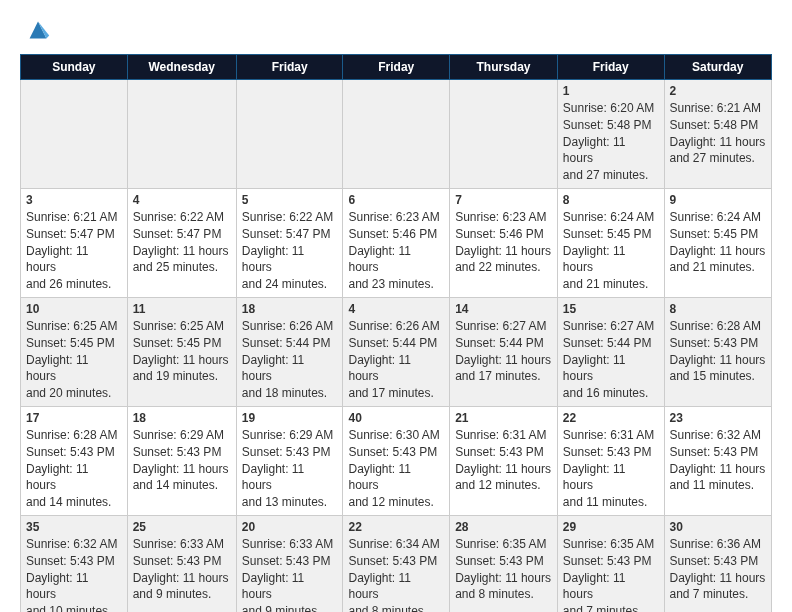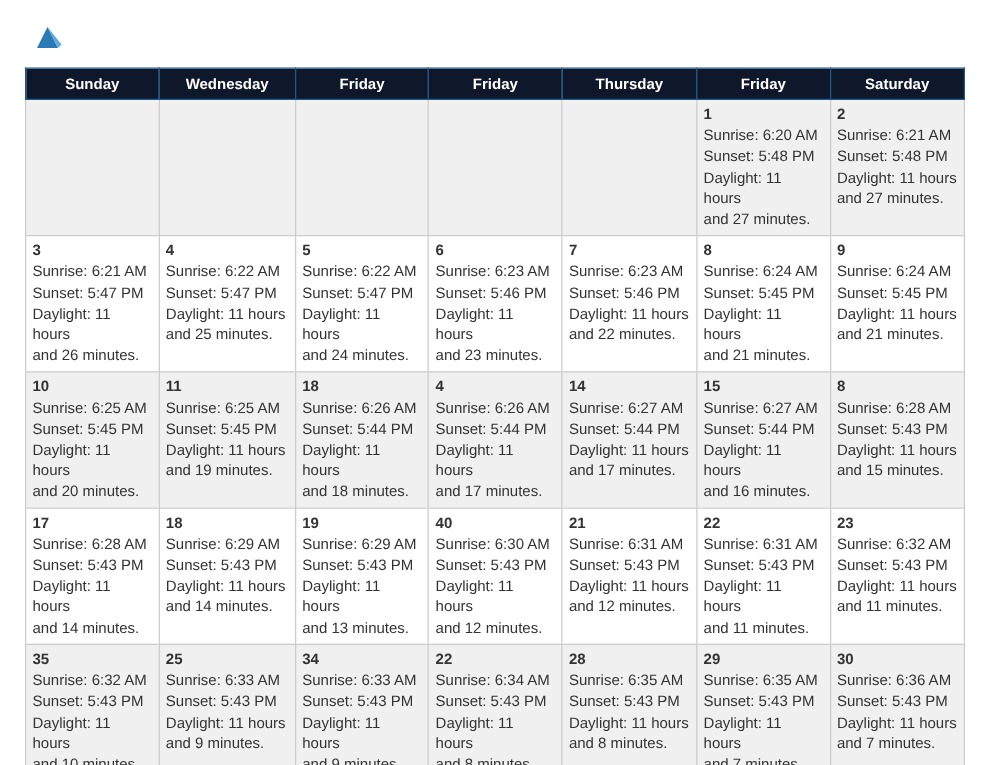--- a/index.html
+++ b/index.html
@@ -236,21 +236,21 @@
         <tr>
           <td>
             <div class="day-number">35</div>
             <div class="day-info">Sunrise: 6:32 AM<br>Sunset: 5:43 PM<br>Daylight: 11 hours<br>and 10 minutes.</div>
           </td>
           <td>
             <div class="day-number">25</div>
             <div class="day-info">Sunrise: 6:33 AM<br>Sunset: 5:43 PM<br>Daylight: 11 hours<br>and 9 minutes.</div>
           </td>
           <td>
-            <div class="day-number">34</div>
+            <div class="day-number">20</div>
             <div class="day-info">Sunrise: 6:33 AM<br>Sunset: 5:43 PM<br>Daylight: 11 hours<br>and 9 minutes.</div>
           </td>
           <td>
             <div class="day-number">22</div>
             <div class="day-info">Sunrise: 6:34 AM<br>Sunset: 5:43 PM<br>Daylight: 11 hours<br>and 8 minutes.</div>
           </td>
           <td>
             <div class="day-number">28</div>
             <div class="day-info">Sunrise: 6:35 AM<br>Sunset: 5:43 PM<br>Daylight: 11 hours<br>and 8 minutes.</div>
           </td>

